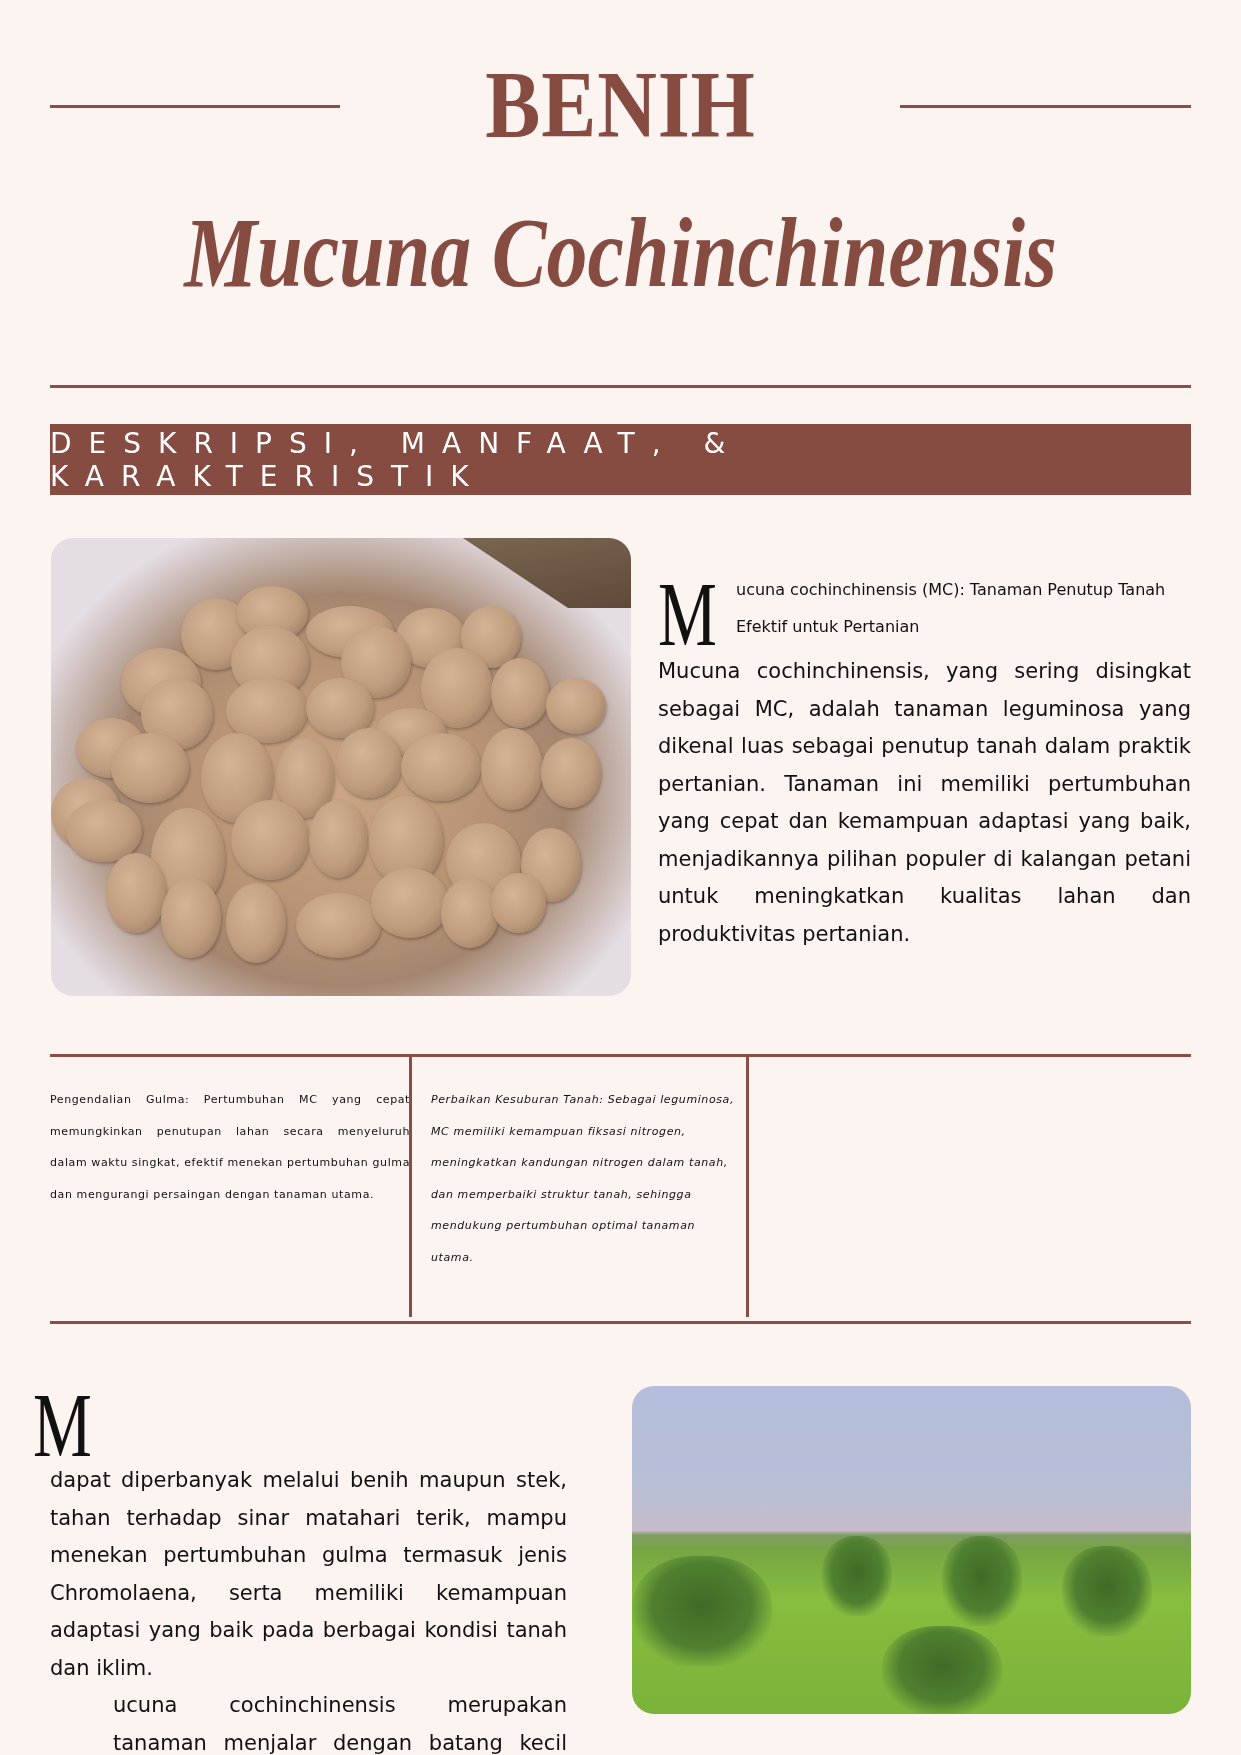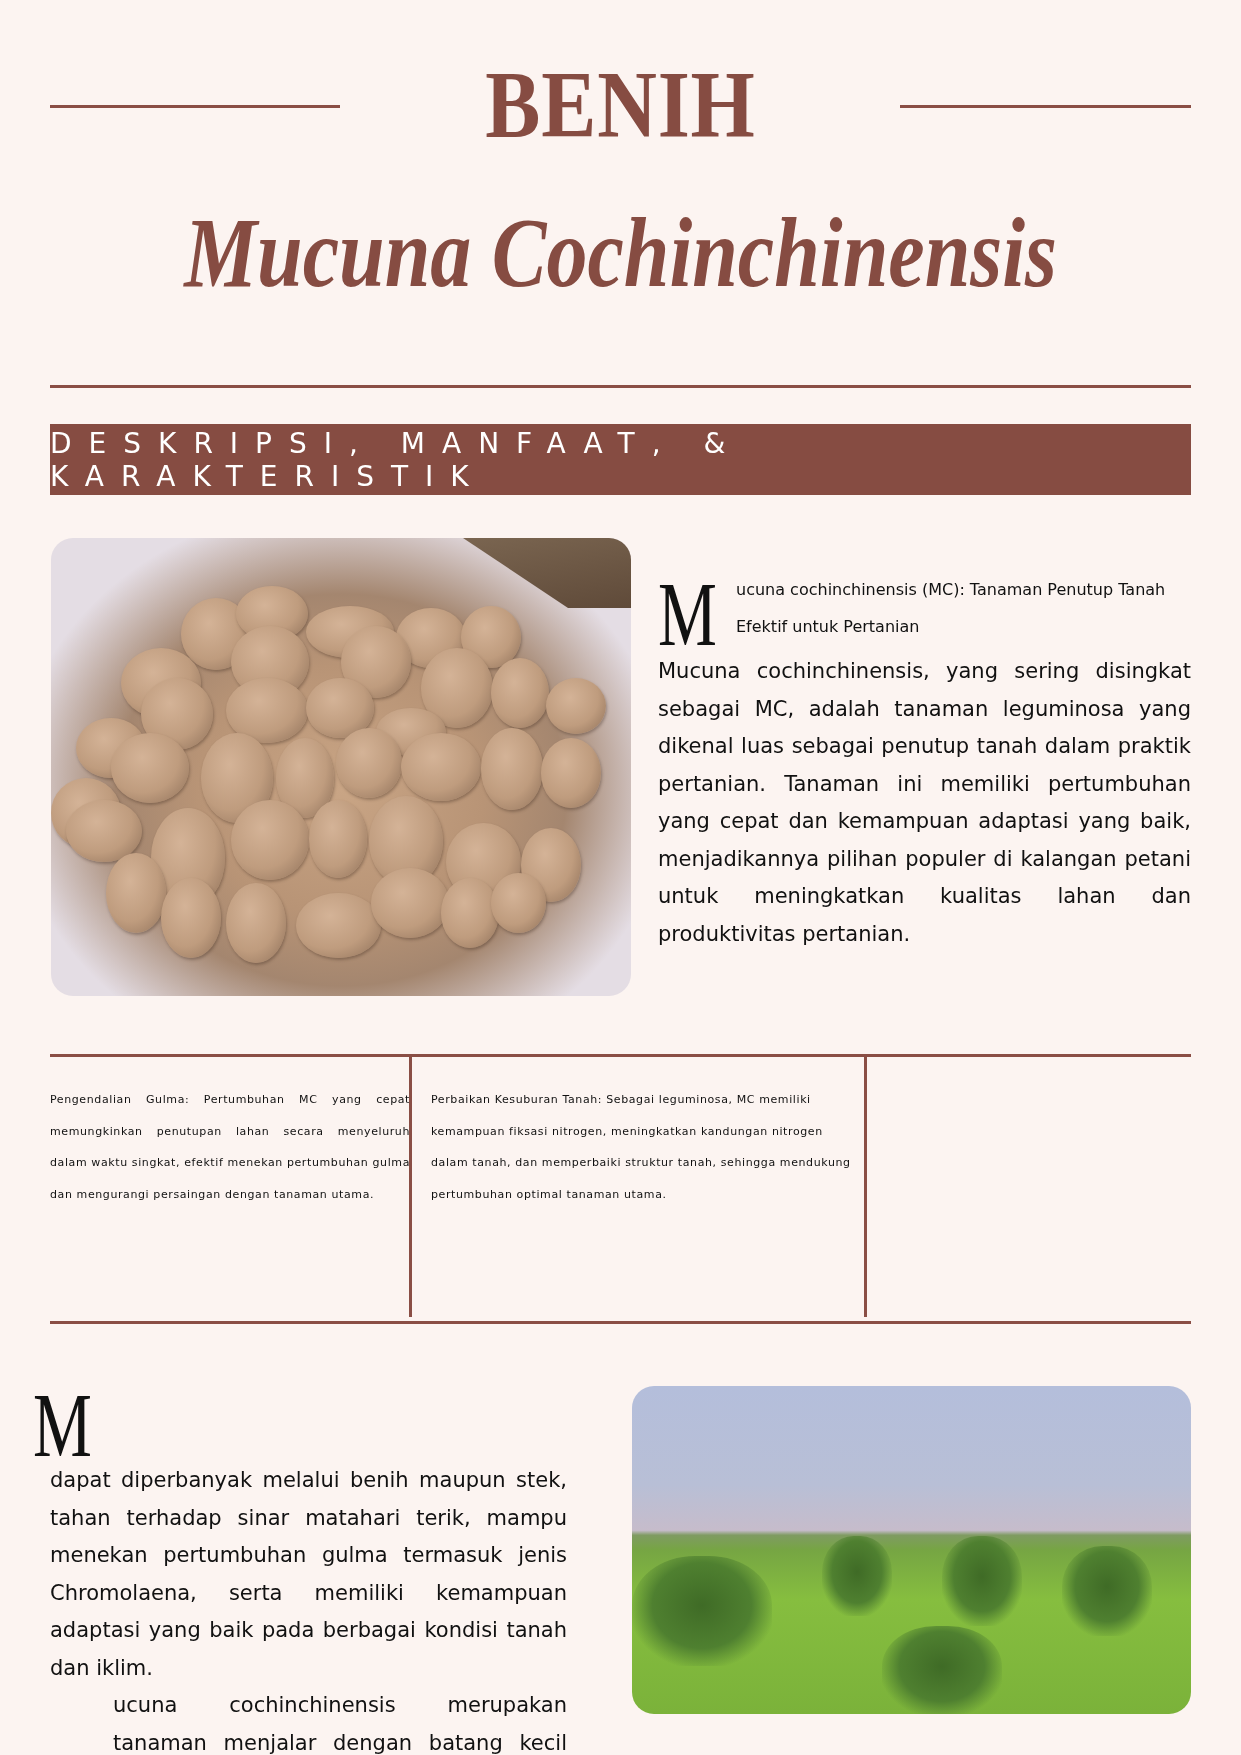--- a/index.html
+++ b/index.html
@@ -71,22 +71,22 @@
   .features {
     position: absolute; left: 50px; top: 1054px; width: 1141px; height: 270px;
     border-top: 3px solid #8a4e45; border-bottom: 3px solid #8a4e45;
   }
   .feature {
     position: absolute; top: 0; bottom: 4px;
     font-family: "DejaVu Sans", sans-serif; font-size: 11px; line-height: 31.5px;
     color: #111; letter-spacing: 0.6px;
   }
   .f1 { left: 0; width: 360px; padding-top: 27px; text-align: justify; }
-  .f2 { left: 359px; width: 458px; border-left: 3px solid #8a4e45; border-right: 3px solid #8a4e45;
-        padding: 27px 10px 0 19px; }
+  .f2 { left: 359px; width: 340px; border-left: 3px solid #8a4e45; border-right: 3px solid #8a4e45;
+        padding: 27px 10px 0 19px; font-style: italic; }
   .f3 { left: 777px; width: 364px; padding: 27px 0 0 26px; }
 </style>
 </head>
 <body>
 
 <div class="accent-line" style="left:50px; top:105px; width:290px;"></div>
 <div class="accent-line" style="left:900px; top:105px; width:291px;"></div>
 <h1 class="title-benih">BENIH</h1>
 <h2 class="title-species">Mucuna Cochinchinensis</h2>
 <div class="accent-line" style="left:50px; top:385px; width:1141px;"></div>

